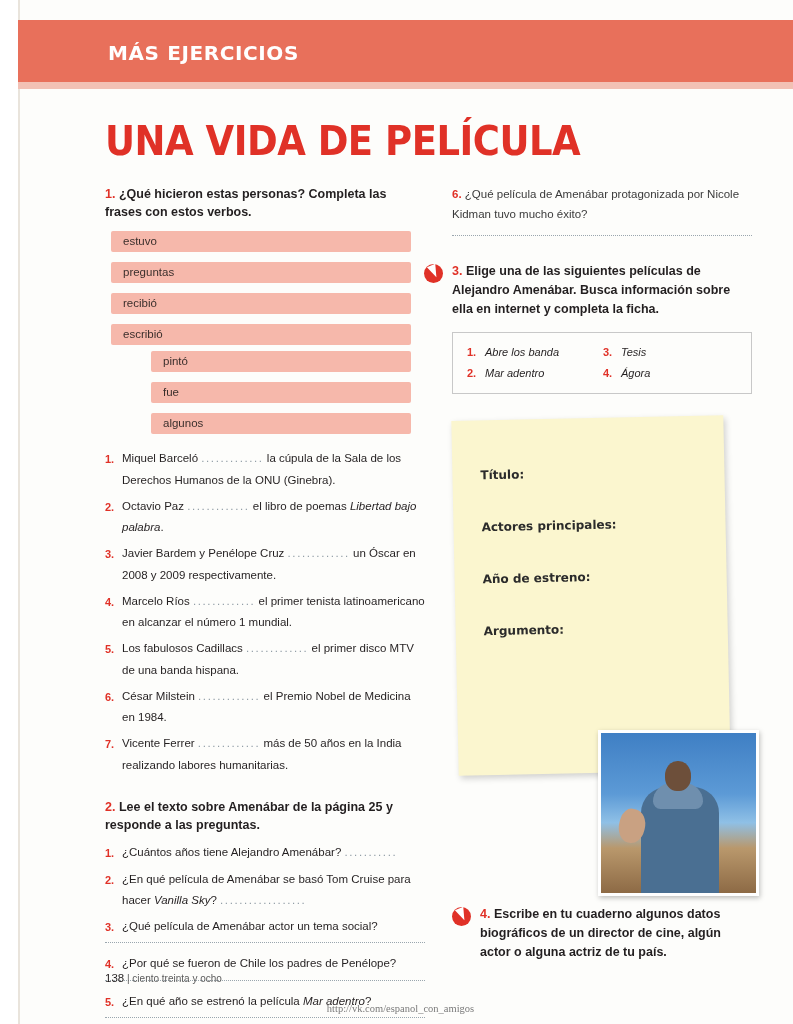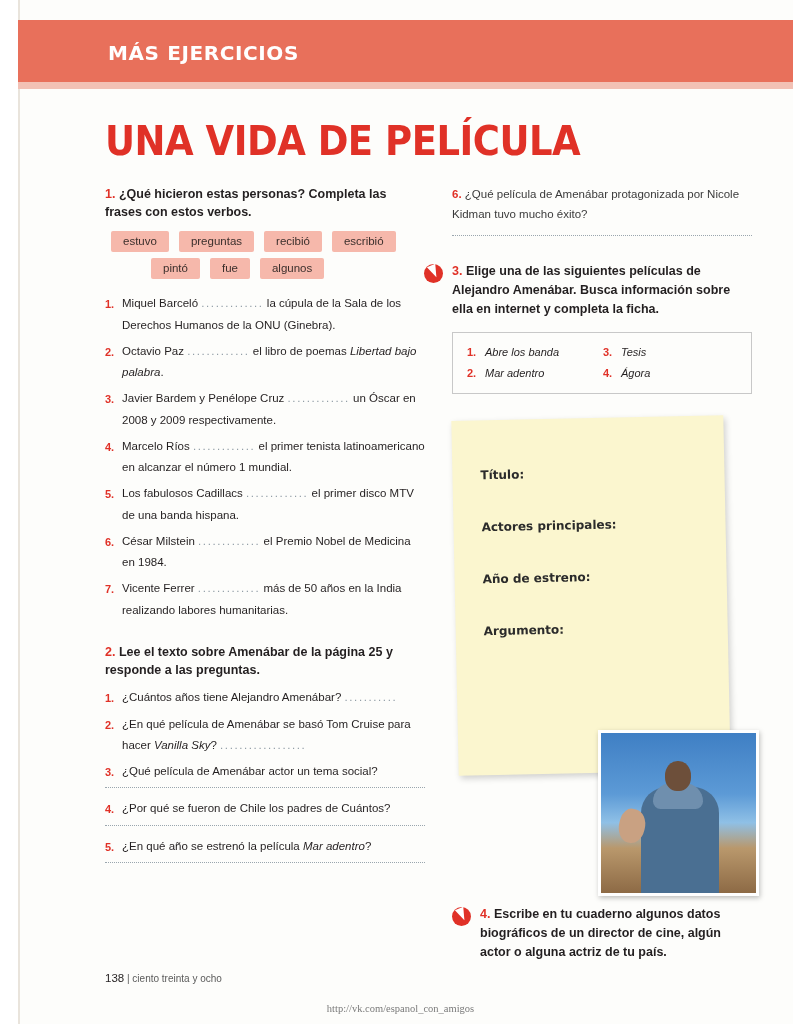--- a/index.html
+++ b/index.html
@@ -101,20 +101,21 @@
 
   
   .wordbank {
     margin: 10px 0 14px 6px;
     width: 300px;
   }
   .wb-row {
     display: flex;
     gap: 10px;
     margin-bottom: 6px;
+    flex-direction: column;
   }
   .wb-row.r2 { padding-left: 40px; }
   .chip {
     background: #f6b8ab;
     color: #3b2f2c;
     font-size: 11.5px;
     padding: 4px 12px 5px;
     border-radius: 2px;
     white-space: nowrap;
   }
@@ -434,21 +435,21 @@
         <span class="n">3.</span>
         <span class="t">
           <span>¿Qué película de Amenábar actor un tema social?</span>
         </span>
       </div>
       <div class="dotline full"></div>
 
       <div class="item" style="margin-bottom:0;">
         <span class="n">4.</span>
         <span class="t">
-          <span>¿Por qué se fueron de Chile los padres de Cuántos?</span>
+          <span>¿Por qué se fueron de Chile los padres de Penélope?</span>
         </span>
       </div>
       <div class="dotline full"></div>
 
       <div class="item" style="margin-bottom:0;">
         <span class="n">5.</span>
         <span class="t">
           <span>¿En qué año se estrenó la película </span><span class="it">Mar adentro</span><span>?</span>
         </span>
       </div>

